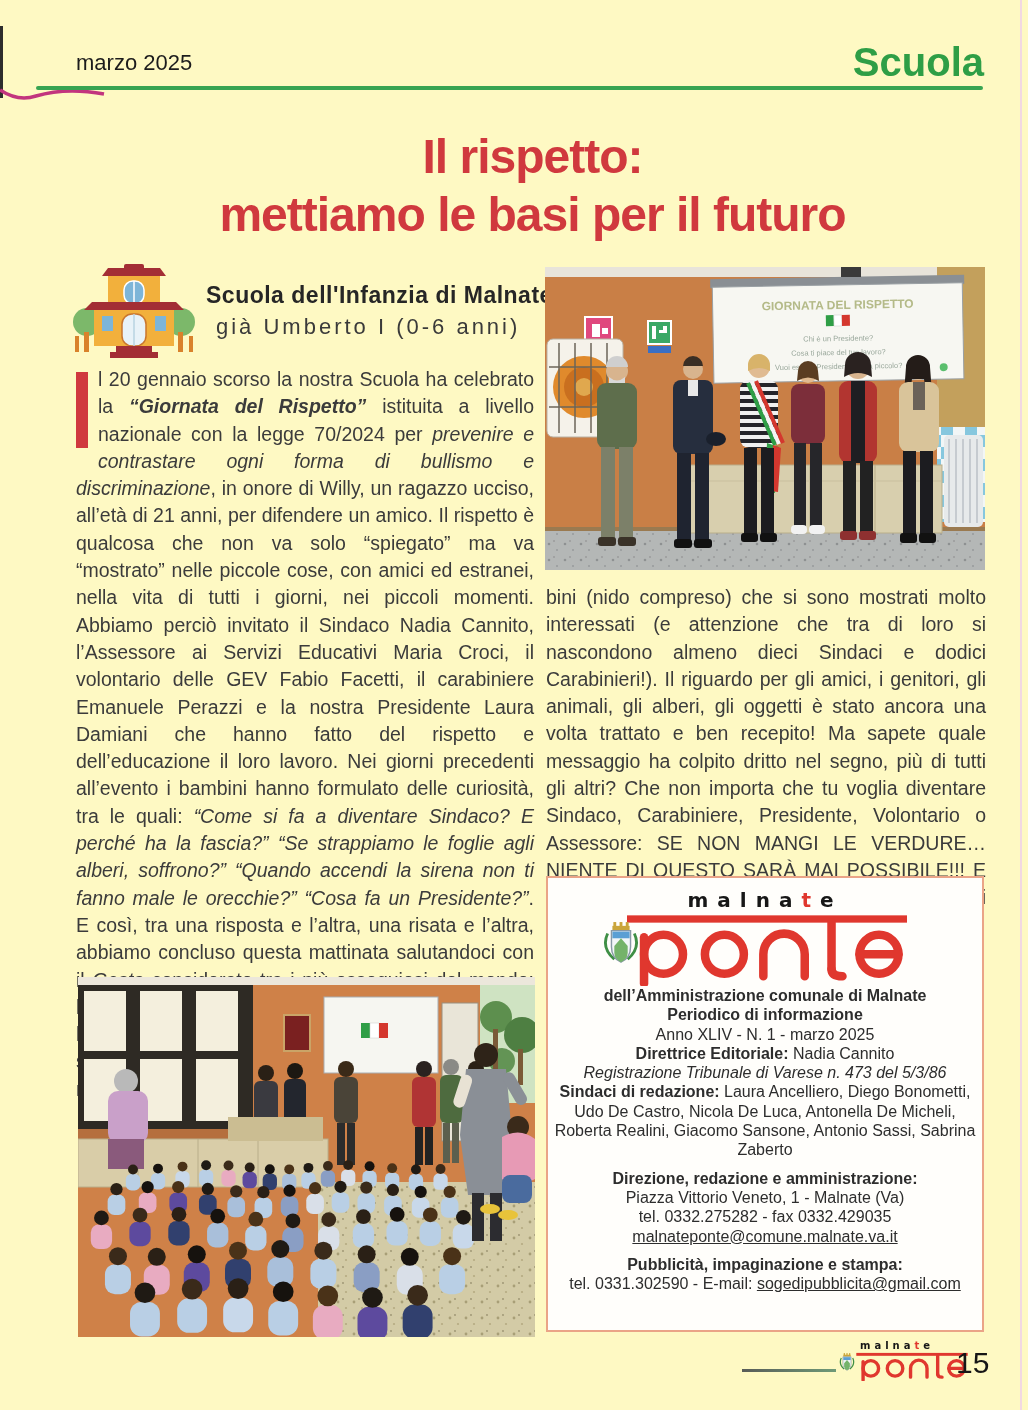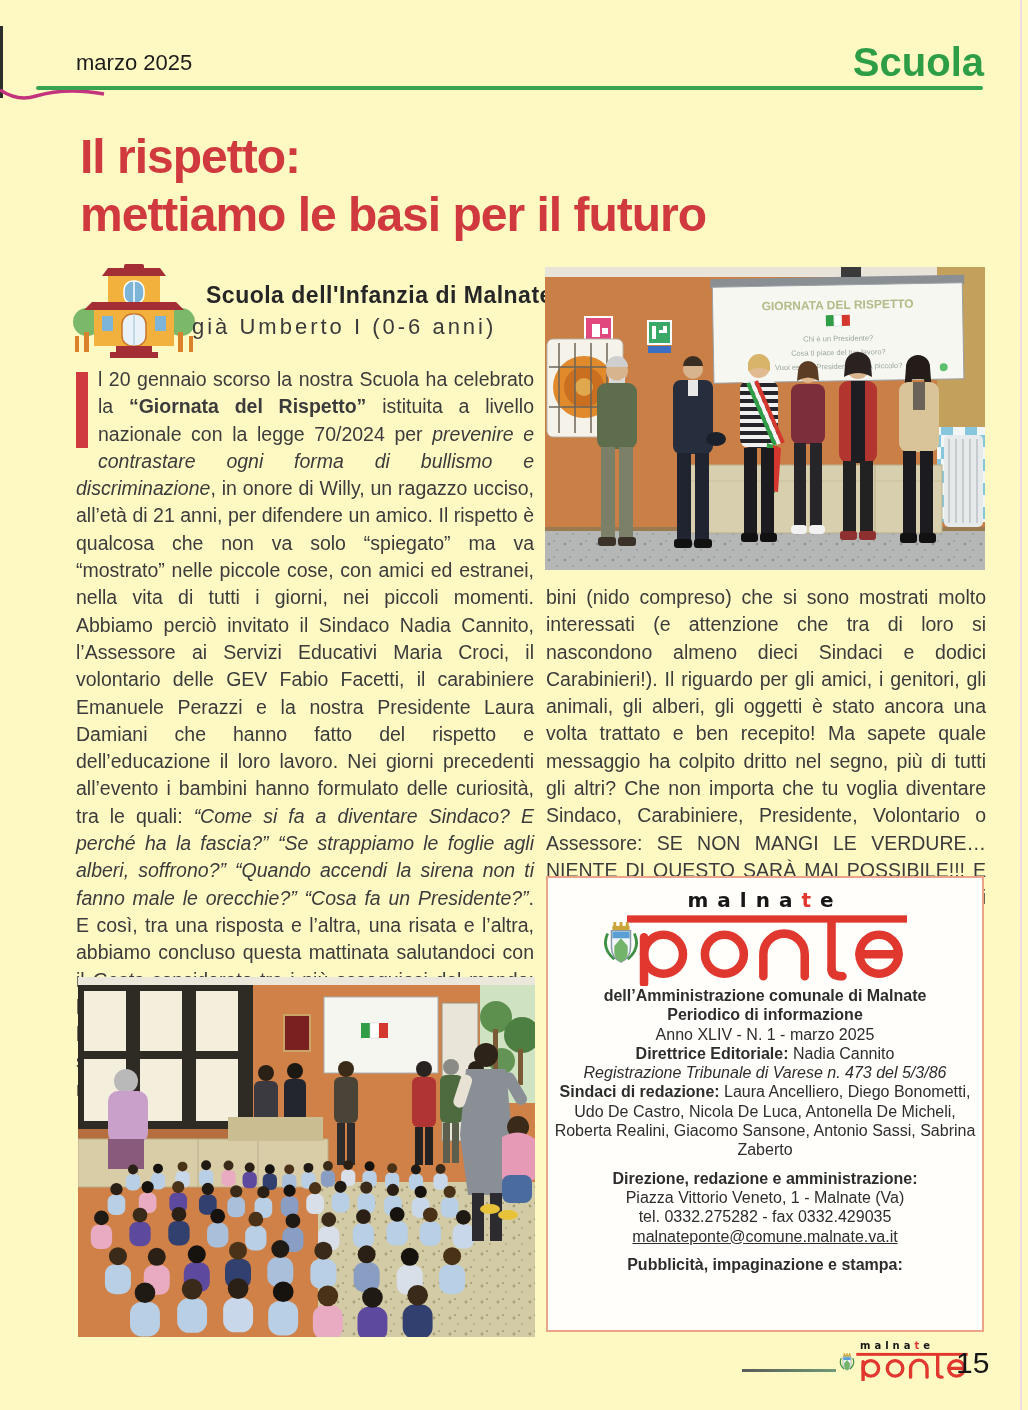--- a/index.html
+++ b/index.html
@@ -6,32 +6,32 @@
   #page{position:relative;width:1028px;height:1410px;margin:0 auto;background:#fef9c3;
         font-family:"Liberation Sans",sans-serif;color:#3a3a3a;overflow:hidden;}
   
   .header-date{position:absolute;left:76px;top:50px;font-size:22px;color:#1c1c1c;}
   .header-section{position:absolute;right:44px;top:40px;font-size:40px;font-weight:bold;color:#2e9e46;}
   .green-rule{position:absolute;left:36px;top:86px;width:947px;height:4px;background:#38a452;border-radius:2px;}
   .left-edge-line{position:absolute;left:0;top:26px;width:3px;height:72px;background:#2d2d2d;}
   .right-edge-line{position:absolute;left:1020px;top:0;width:2px;height:1410px;background:#f2d9e2;}
   .pink-squiggle{position:absolute;left:0;top:78px;}
   
-  .title{position:absolute;left:80px;top:128px;width:905px;color:#d0393e;
+  .title{position:absolute;left:80px;top:128px;width:905px;text-align:center;color:#d0393e;
          font-weight:bold;font-size:48px;line-height:58px;letter-spacing:-1px;}
   
   .school-icon{position:absolute;left:72px;top:262px;}
   .school-name{position:absolute;left:206px;top:282px;font-size:23px;font-weight:bold;color:#262626;letter-spacing:.5px;}
-  .school-sub{position:absolute;left:192px;top:314px;font-size:22px;color:#3a3a3a;letter-spacing:3px;}
+  .school-sub{position:absolute;left:216px;top:314px;font-size:22px;color:#3a3a3a;letter-spacing:3px;}
   
   .col{font-size:19.5px;line-height:27.3px;text-align:justify;color:#3b3b3b;}
   .col-left{position:absolute;left:76px;top:366px;width:458px;}
   .col-right{position:absolute;left:546px;top:584px;width:440px;}
   .dropcap{float:left;width:12px;height:76px;background:#d0393e;margin:6px 10px 0 0;}
-  .rb{font-weight:bold}.ri{font-style:italic}.rbi{font-weight:bold;}
+  .rb{font-weight:bold}.ri{font-style:italic}.rbi{font-weight:bold;font-style:italic}
   .ru{text-decoration:underline}.rbis{font-weight:bold;font-style:italic;font-family:"Liberation Serif",serif}
   .lred{color:#e0372e}
   
   .photo-top{position:absolute;left:545px;top:267px;width:440px;height:303px;}
   .photo-bottom{position:absolute;left:78px;top:977px;width:457px;height:360px;}
   
   .colophon{position:absolute;left:546px;top:876px;width:438px;height:456px;border:2px solid #eaa487;
             background:#fffefb;box-sizing:border-box;text-align:center;}
   .colophon-logo{position:relative;height:108px;}
   .logo-word{position:absolute;left:0;right:0;top:10px;font-size:20px;font-weight:bold;letter-spacing:9px;
@@ -601,20 +601,21 @@
         <div class="col-line"><span class="rb">Direttrice Editoriale:</span><span> Nadia Cannito</span></div>
         <div class="col-line"><span class="ri">Registrazione Tribunale di Varese n. 473 del 5/3/86</span></div>
         <div class="col-line"><span class="rb">Sindaci di redazione:</span><span> Laura Ancelliero, Diego Bonometti,</span></div>
         <div class="col-line"><span>Udo De Castro, Nicola De Luca, Antonella De Micheli,</span></div>
         <div class="col-line"><span>Roberta Realini, Giacomo Sansone, Antonio Sassi, Sabrina Zaberto</span></div>
         <div class="col-line gap"><span class="rb">Direzione, redazione e amministrazione:</span></div>
         <div class="col-line"><span>Piazza Vittorio Veneto, 1 - Malnate (Va)</span></div>
         <div class="col-line"><span>tel. 0332.275282 - fax 0332.429035</span></div>
         <div class="col-line"><span class="ru">malnateponte@comune.malnate.va.it</span></div>
         <div class="col-line gap"><span class="rb">Pubblicità, impaginazione e stampa:</span></div>
+        <div class="col-line"><span>tel. 0331.302590 - E-mail: </span><span class="ru">sogedipubblicita@gmail.com</span></div>
       </div>
   </div>
 
   <div class="footer-line"></div>
   <svg class="footer-crest" width="18" height="21">
       <use href="#crest"></use>
     </svg>
   <div class="footer-word"><span>malna</span><span class="lred">t</span><span>e</span></div>
   <svg class="footer-ponte" width="112" height="31">
       <use href="#ponte-letters"></use>

